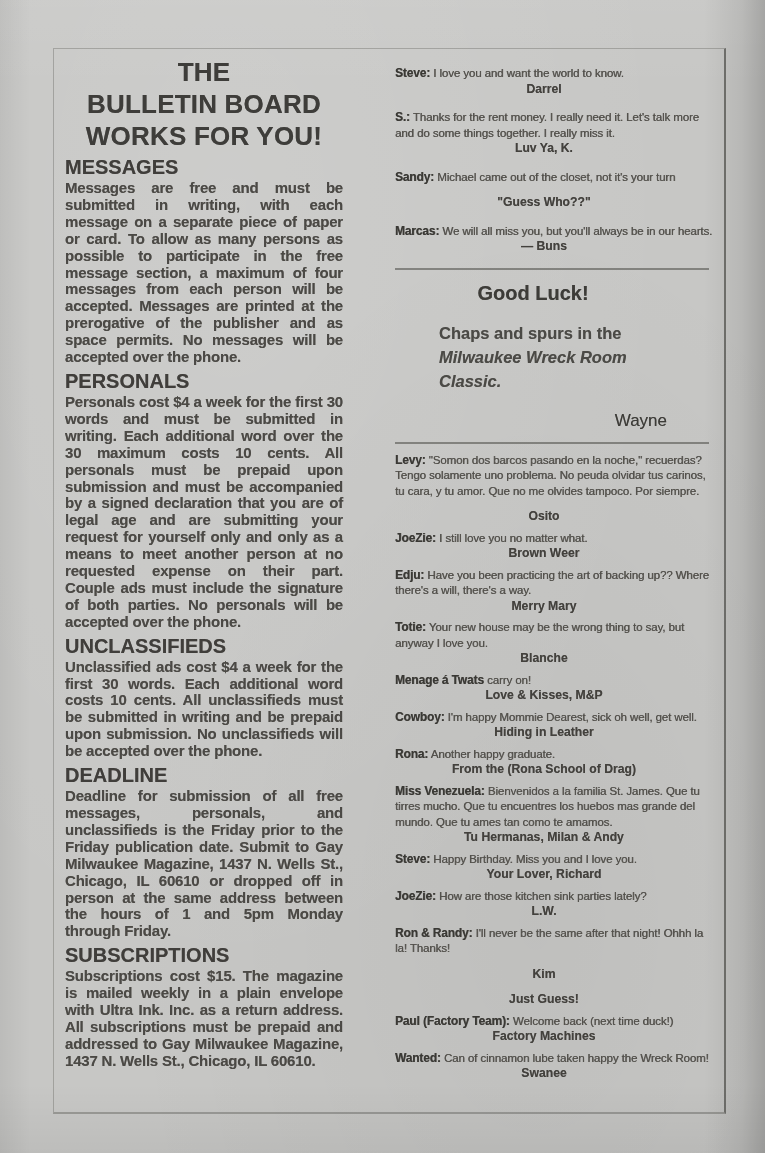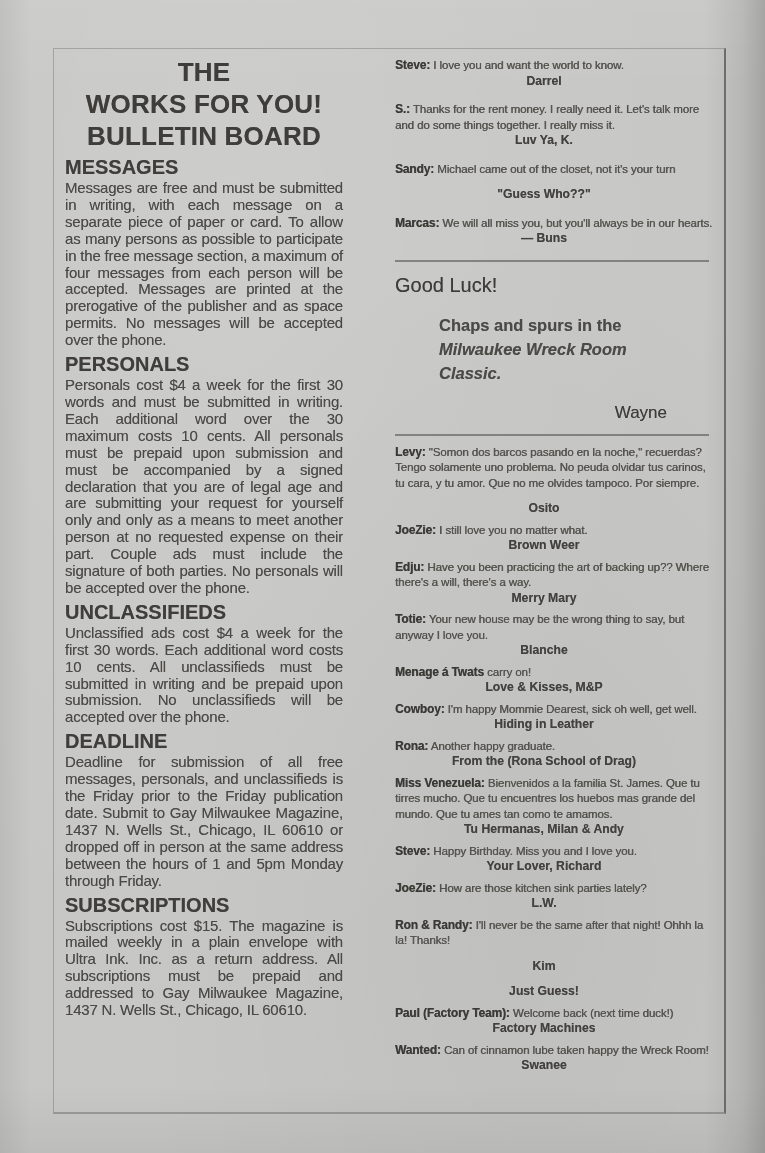--- a/index.html
+++ b/index.html
@@ -36,50 +36,50 @@
     font-size:26px; line-height:32px; font-weight:bold;
     color:#3e3d3a; letter-spacing:0.2px;
     text-shadow:0 0 0.5px rgba(62,61,58,0.6);
   }
   .section-heading {
     margin:3px 0 0 0; text-align:left;
     font-size:20px; line-height:25px; font-weight:bold;
     color:#403e3b; text-shadow:0 0 0.5px rgba(64,62,59,0.6);
   }
   .section-body {
-    margin:0; font-size:15px; line-height:16.9px; font-weight:normal;
+    margin:0; font-size:15px; line-height:16.9px; font-weight:bold;
     text-align:justify; letter-spacing:-0.2px; color:#4b4945;
     text-shadow:0 0 0.4px rgba(75,73,69,0.55);
   }
 
   
   .col-right { position:absolute; left:341px; top:9px; width:318px; }
   .msg { margin-bottom:6px; }
   .msg-para {
     margin:0; font-size:11.5px; line-height:15.5px;
     letter-spacing:-0.1px; color:#53514c;
     text-shadow:0.4px 0 0.3px rgba(83,81,76,0.85);
   }
   .msg-name { font-weight:bold; color:#3a3935; font-size:11.9px; }
   .msg-sig {
     text-align:center; padding-right:20px;
     font-size:12.2px; line-height:15.5px; font-weight:bold; color:#43413d;
     text-shadow:0 0 0.4px rgba(67,65,61,0.6);
   }
   .sig-gap { margin-top:10px; }
-  .top-msgs .msg { margin-bottom:13px; }
+  .top-msgs .msg { margin-bottom:13px;margin-top:8px; }
 
   .rule {
     border:none; margin:8px 4px 9px 0;
     border-top:2px solid rgba(72,72,68,0.55);
   }
   .goodluck { padding:1px 0; }
   .gl-heading {
-    margin:2px 42px 5px 0; text-align:left;
-    font-size:20px; font-weight:normal; color:#3d3c38;
+    margin:2px 42px 5px 0; text-align:center;
+    font-size:20px; font-weight:bold; color:#3d3c38;
     text-shadow:0 0 0.5px rgba(61,60,56,0.6);
   }
   .gl-text {
     margin:16px; padding:0 8px 0 28px;
     font-size:16.5px; line-height:24px; font-weight:bold; color:#4b4a46;
     text-shadow:0 0 0.4px rgba(75,74,70,0.5);
   }
   .gl-italic { font-style:italic; }
   .gl-sig {
     padding-right:46px; text-align:right;
@@ -89,22 +89,22 @@
 </style>
 </head>
 <body>
 
 <div class="page">
   <div class="frame">
 
     <div class="col-left">
       <h1 class="col-title">
         <div>THE</div>
+        <div>BULLETIN BOARD</div>
         <div>WORKS FOR YOU!</div>
-        <div>BULLETIN BOARD</div>
       </h1>
 
       <h2 class="section-heading">MESSAGES</h2>
       <p class="section-body">Messages are free and must be submitted in writing, with each message on a separate piece of paper or card. To allow as many persons as possible to participate in the free message section, a maximum of four messages from each person will be accepted. Messages are printed at the prerogative of the publisher and as space permits. No messages will be accepted over the phone.</p>
 
       <h2 class="section-heading">PERSONALS</h2>
       <p class="section-body">Personals cost $4 a week for the first 30 words and must be submitted in writing. Each additional word over the 30 maximum costs 10 cents. All personals must be prepaid upon submission and must be accompanied by a signed declaration that you are of legal age and are submitting your request for yourself only and only as a means to meet another person at no requested expense on their part. Couple ads must include the signature of both parties. No personals will be accepted over the phone.</p>
 
       <h2 class="section-heading">UNCLASSIFIEDS</h2>
       <p class="section-body">Unclassified ads cost $4 a week for the first 30 words. Each additional word costs 10 cents. All unclassifieds must be submitted in writing and be prepaid upon submission. No unclassifieds will be accepted over the phone.</p>

